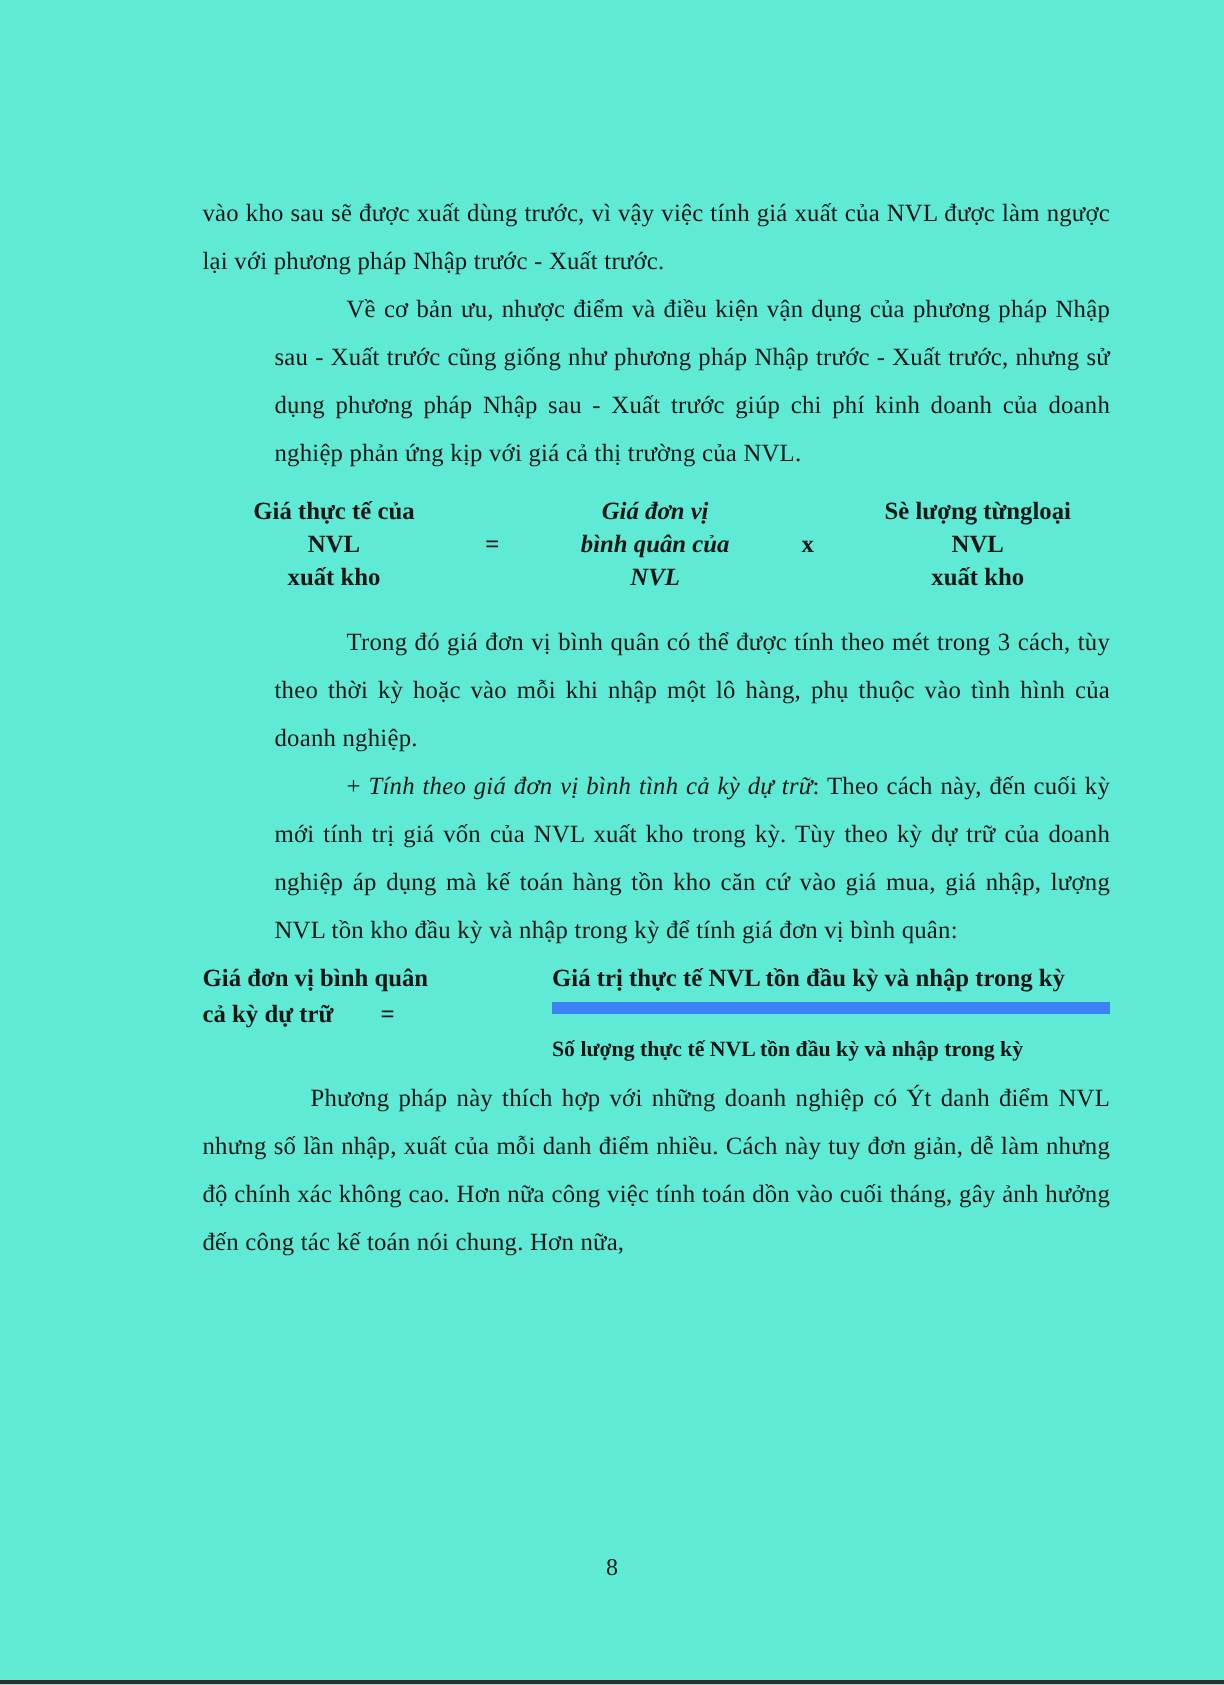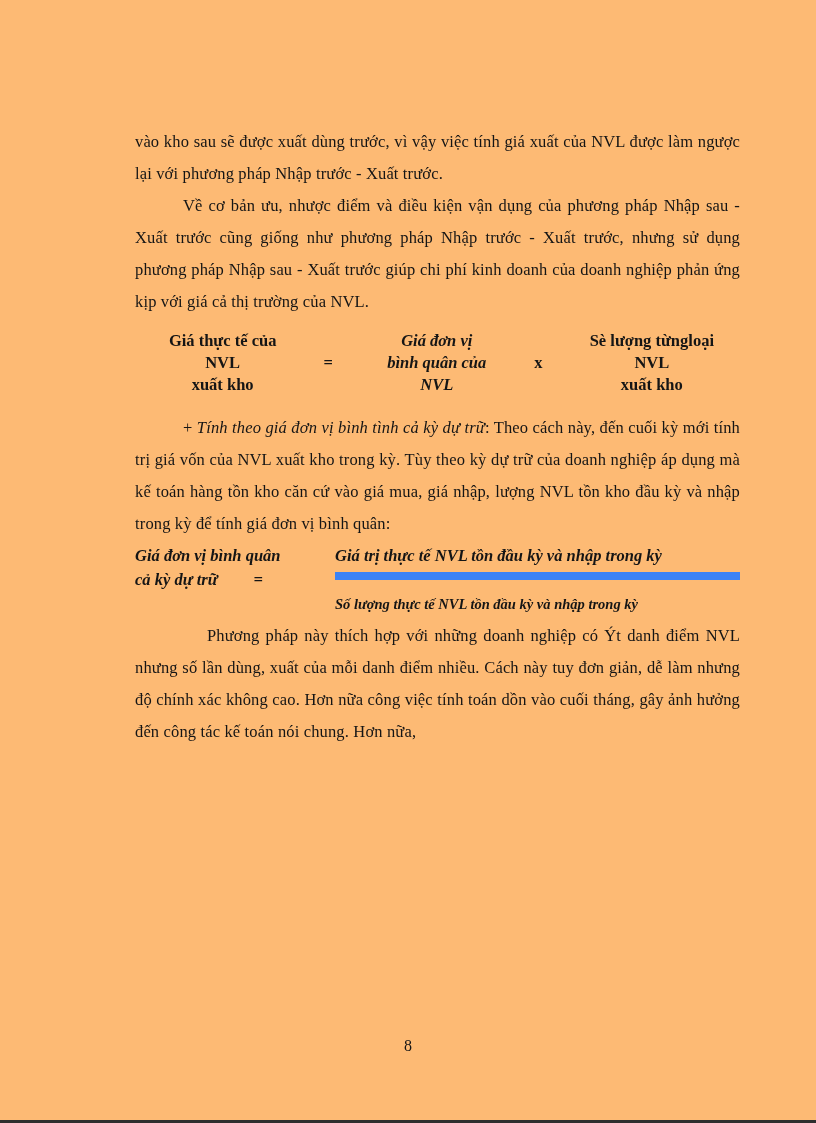--- a/index.html
+++ b/index.html
@@ -7,36 +7,36 @@
   body {
     width: 816px;
     height: 1123px;
     font-family: "Liberation Serif", "DejaVu Serif", serif;
     color: #151515;
   }
   .page {
     position: relative;
     width: 816px;
     height: 1123px;
-    background: #fdba74;
+    background: #5eead4;
     overflow: hidden;
   }
   .content {
     position: absolute;
     top: 126px;
     left: 135px;
     width: 605px;
   }
   .para {
     font-size: 16.5px;
     line-height: 32px;
     text-align: justify;
     letter-spacing: 0.15px;
   }
-  .para.indent { text-indent: 48px; }
+  .para.indent { text-indent: 48px; margin-left: 48px; }
   .para.indent-lg { text-indent: 72px; }
   .it { font-style: italic; }
 
   
   .formula1 {
     display: flex;
     align-items: center;
     margin: 12px 0 16px 14px;
     font-weight: bold;
     font-size: 16.5px;
@@ -48,22 +48,22 @@
   .f1-col.c3 { width: 182px; }
   .f1-op  { width: 66px; text-align: center; font-weight: bold; }
   .f1-op.op2 { width: 52px; }
 
   
   .formula2 {
     display: flex;
     align-items: flex-start;
     margin: 4px 0 6px;
     font-weight: bold;
-    font-style: italic;
     font-size: 16.5px;
+    gap: 33px;
   }
   .f2-label { width: 200px; flex-shrink: 0; }
   .f2-l1 { line-height: 24px; }
   .f2-l2 {
     display: flex;
     justify-content: space-between;
     width: 128px;
     line-height: 24px;
   }
   .f2-frac { flex: 1; }
@@ -120,37 +120,38 @@
         <div>NVL</div>
       </div>
       <div class="f1-op op2">x</div>
       <div class="f1-col c3">
         <div>Sè lượng từngloại</div>
         <div>NVL</div>
         <div>xuất kho</div>
       </div>
     </div>
 
+    <p class="para indent">Trong đó giá đơn vị bình quân có thể được tính theo mét trong 3 cách, tùy theo thời kỳ hoặc vào mỗi khi nhập một lô hàng, phụ thuộc vào tình hình của doanh nghiệp.</p>
 
     <p class="para indent"><span>+ </span><span class="it">Tính theo giá đơn vị bình tình cả kỳ dự trữ</span><span>: Theo cách này, đến cuối kỳ mới tính trị giá vốn của NVL xuất kho trong kỳ. Tùy theo kỳ dự trữ của doanh nghiệp áp dụng mà kế toán hàng tồn kho căn cứ vào giá mua, giá nhập, lượng NVL tồn kho đầu kỳ và nhập trong kỳ để tính giá đơn vị bình quân:</span></p>
 
     <div class="formula2">
       <div class="f2-label">
         <div class="f2-l1">Giá đơn vị bình quân</div>
         <div class="f2-l2">
           <span>cả kỳ dự trữ</span>
           <span>=</span>
         </div>
       </div>
       <div class="f2-frac">
         <div class="f2-num">Giá trị thực tế NVL tồn đầu kỳ và nhập trong kỳ</div>
         <div class="f2-den">Số lượng thực tế NVL tồn đầu kỳ và nhập trong kỳ</div>
       </div>
     </div>
 
-    <p class="para indent-lg">Phương pháp này thích hợp với những doanh nghiệp có Ýt danh điểm NVL nhưng số lần dùng, xuất của mỗi danh điểm nhiều. Cách này tuy đơn giản, dễ làm nhưng độ chính xác không cao. Hơn nữa công việc tính toán dồn vào cuối tháng, gây ảnh hưởng đến công tác kế toán nói chung. Hơn nữa,</p>
+    <p class="para indent-lg">Phương pháp này thích hợp với những doanh nghiệp có Ýt danh điểm NVL nhưng số lần nhập, xuất của mỗi danh điểm nhiều. Cách này tuy đơn giản, dễ làm nhưng độ chính xác không cao. Hơn nữa công việc tính toán dồn vào cuối tháng, gây ảnh hưởng đến công tác kế toán nói chung. Hơn nữa,</p>
 
   </div>
 
   <div class="page-number">8</div>
 
   <div class="page-edge"></div>
 </div>
 
 </body></html>

